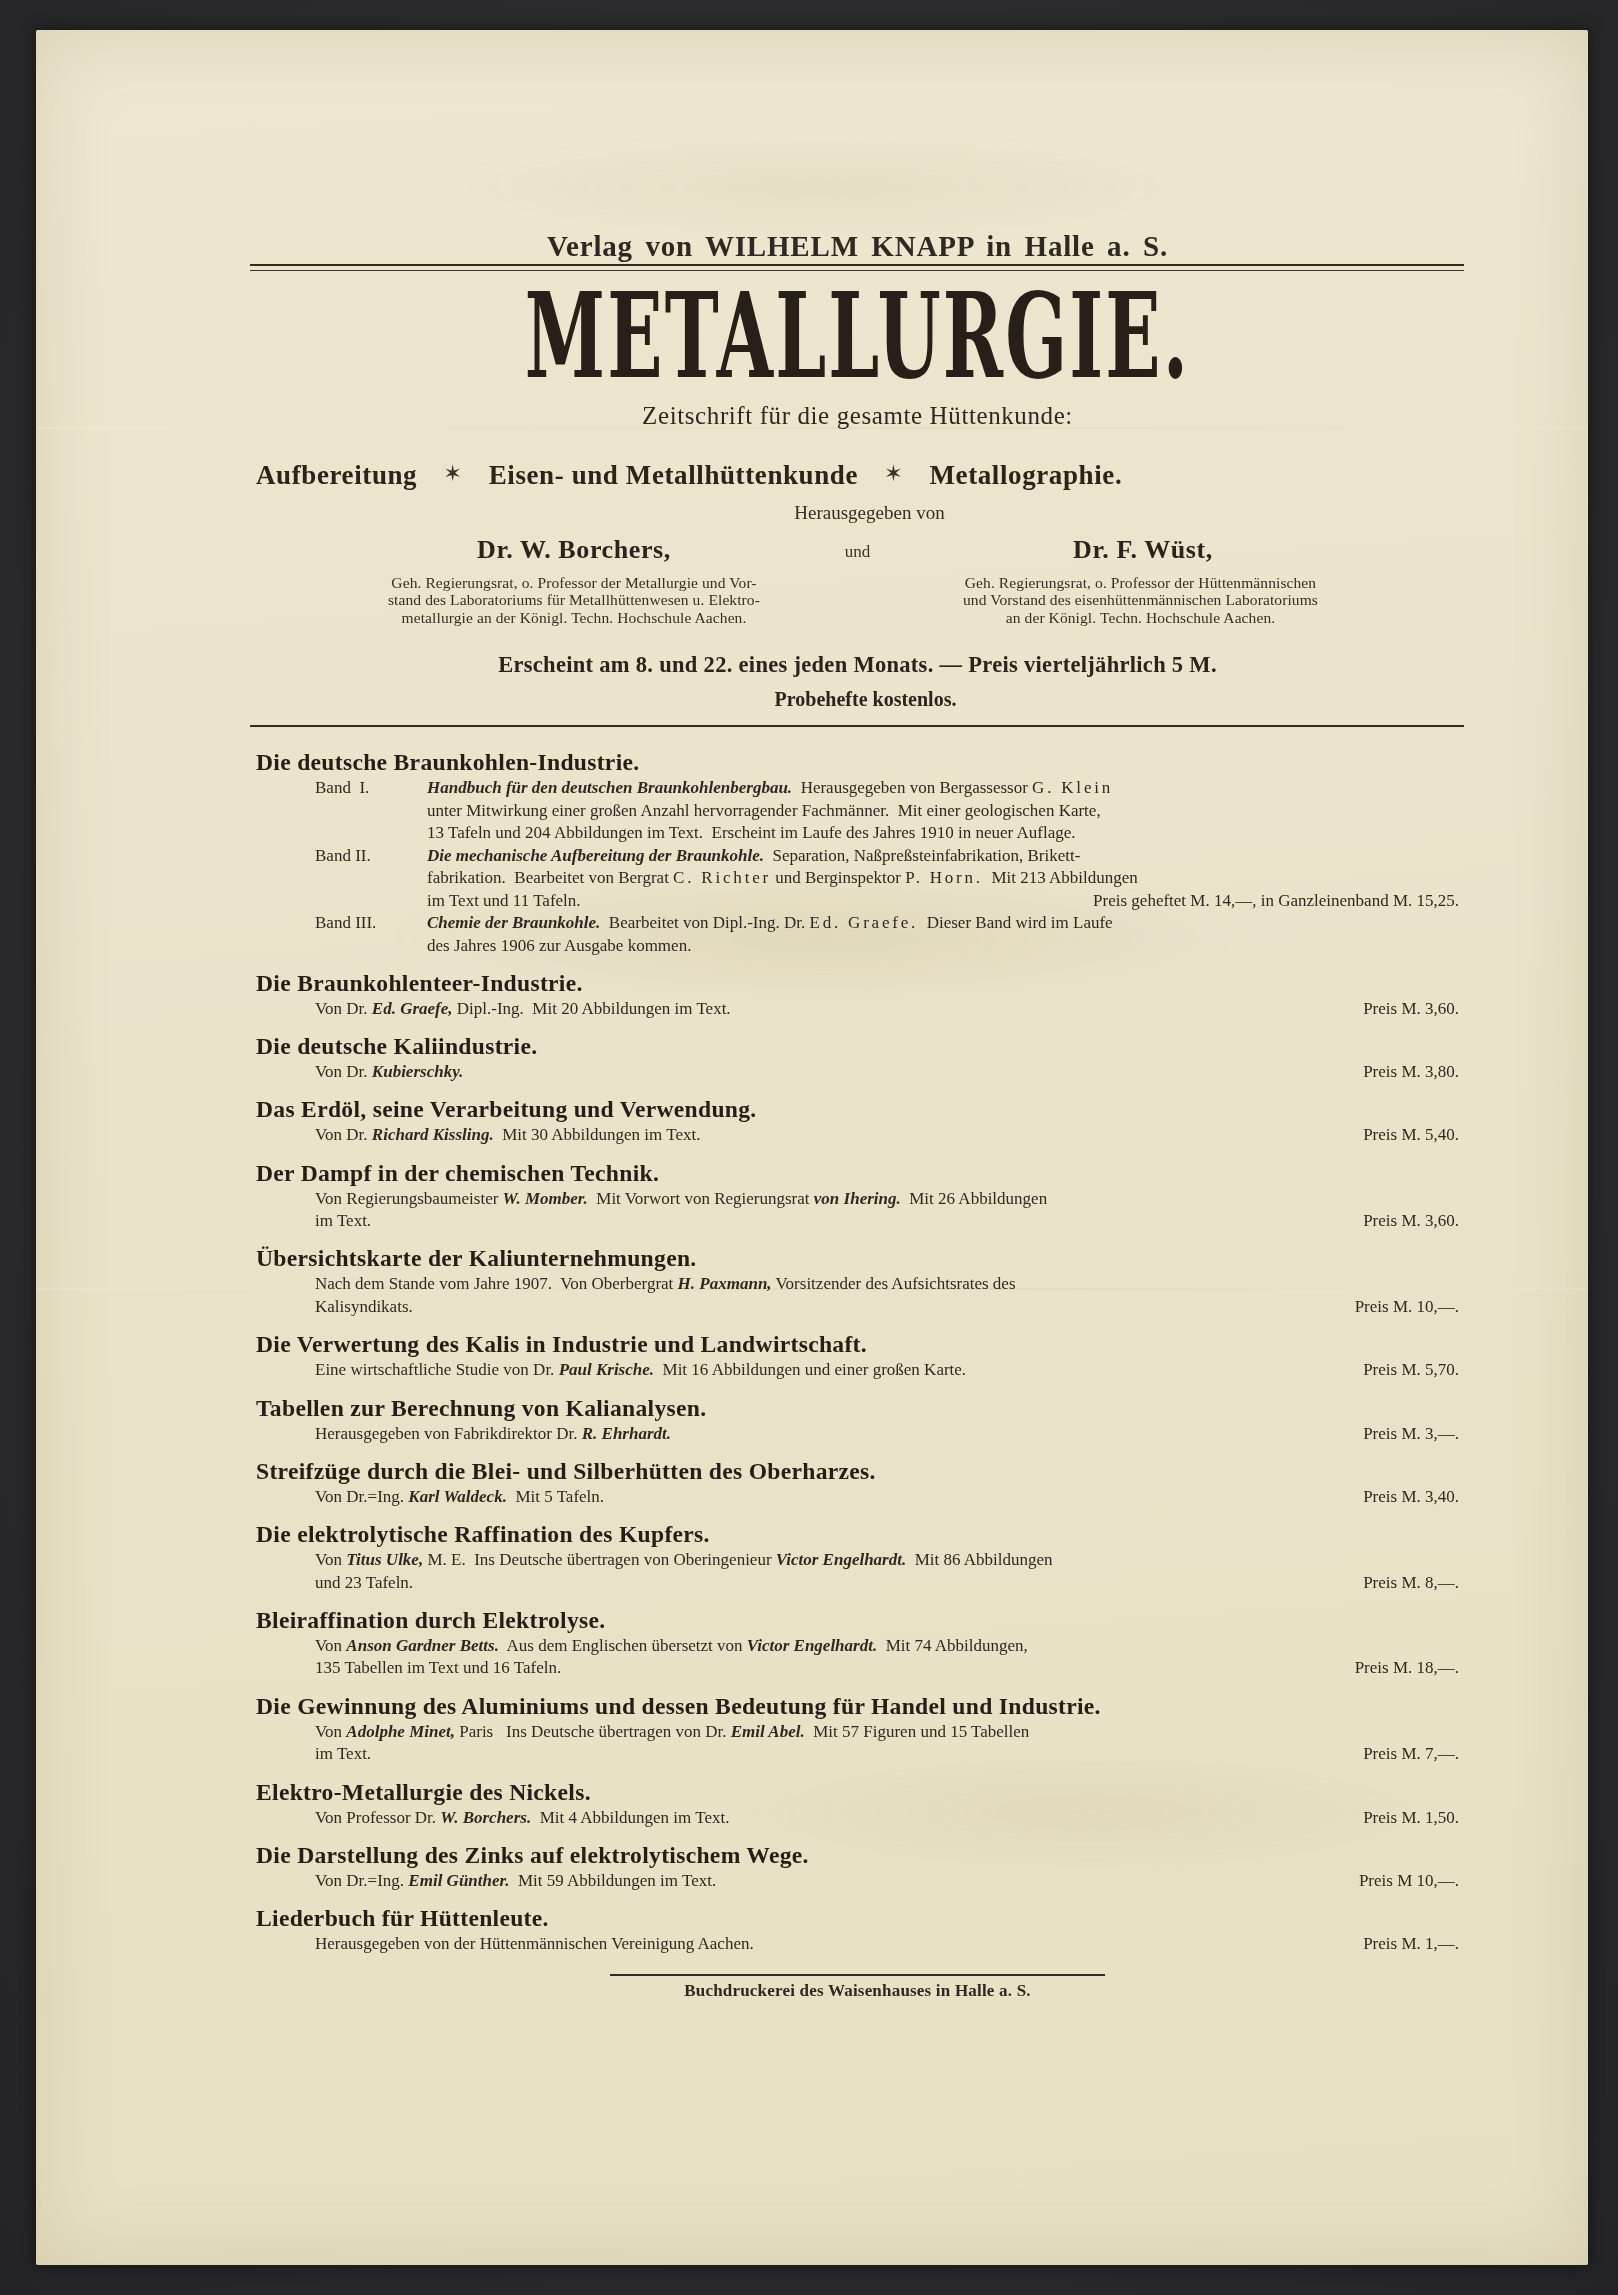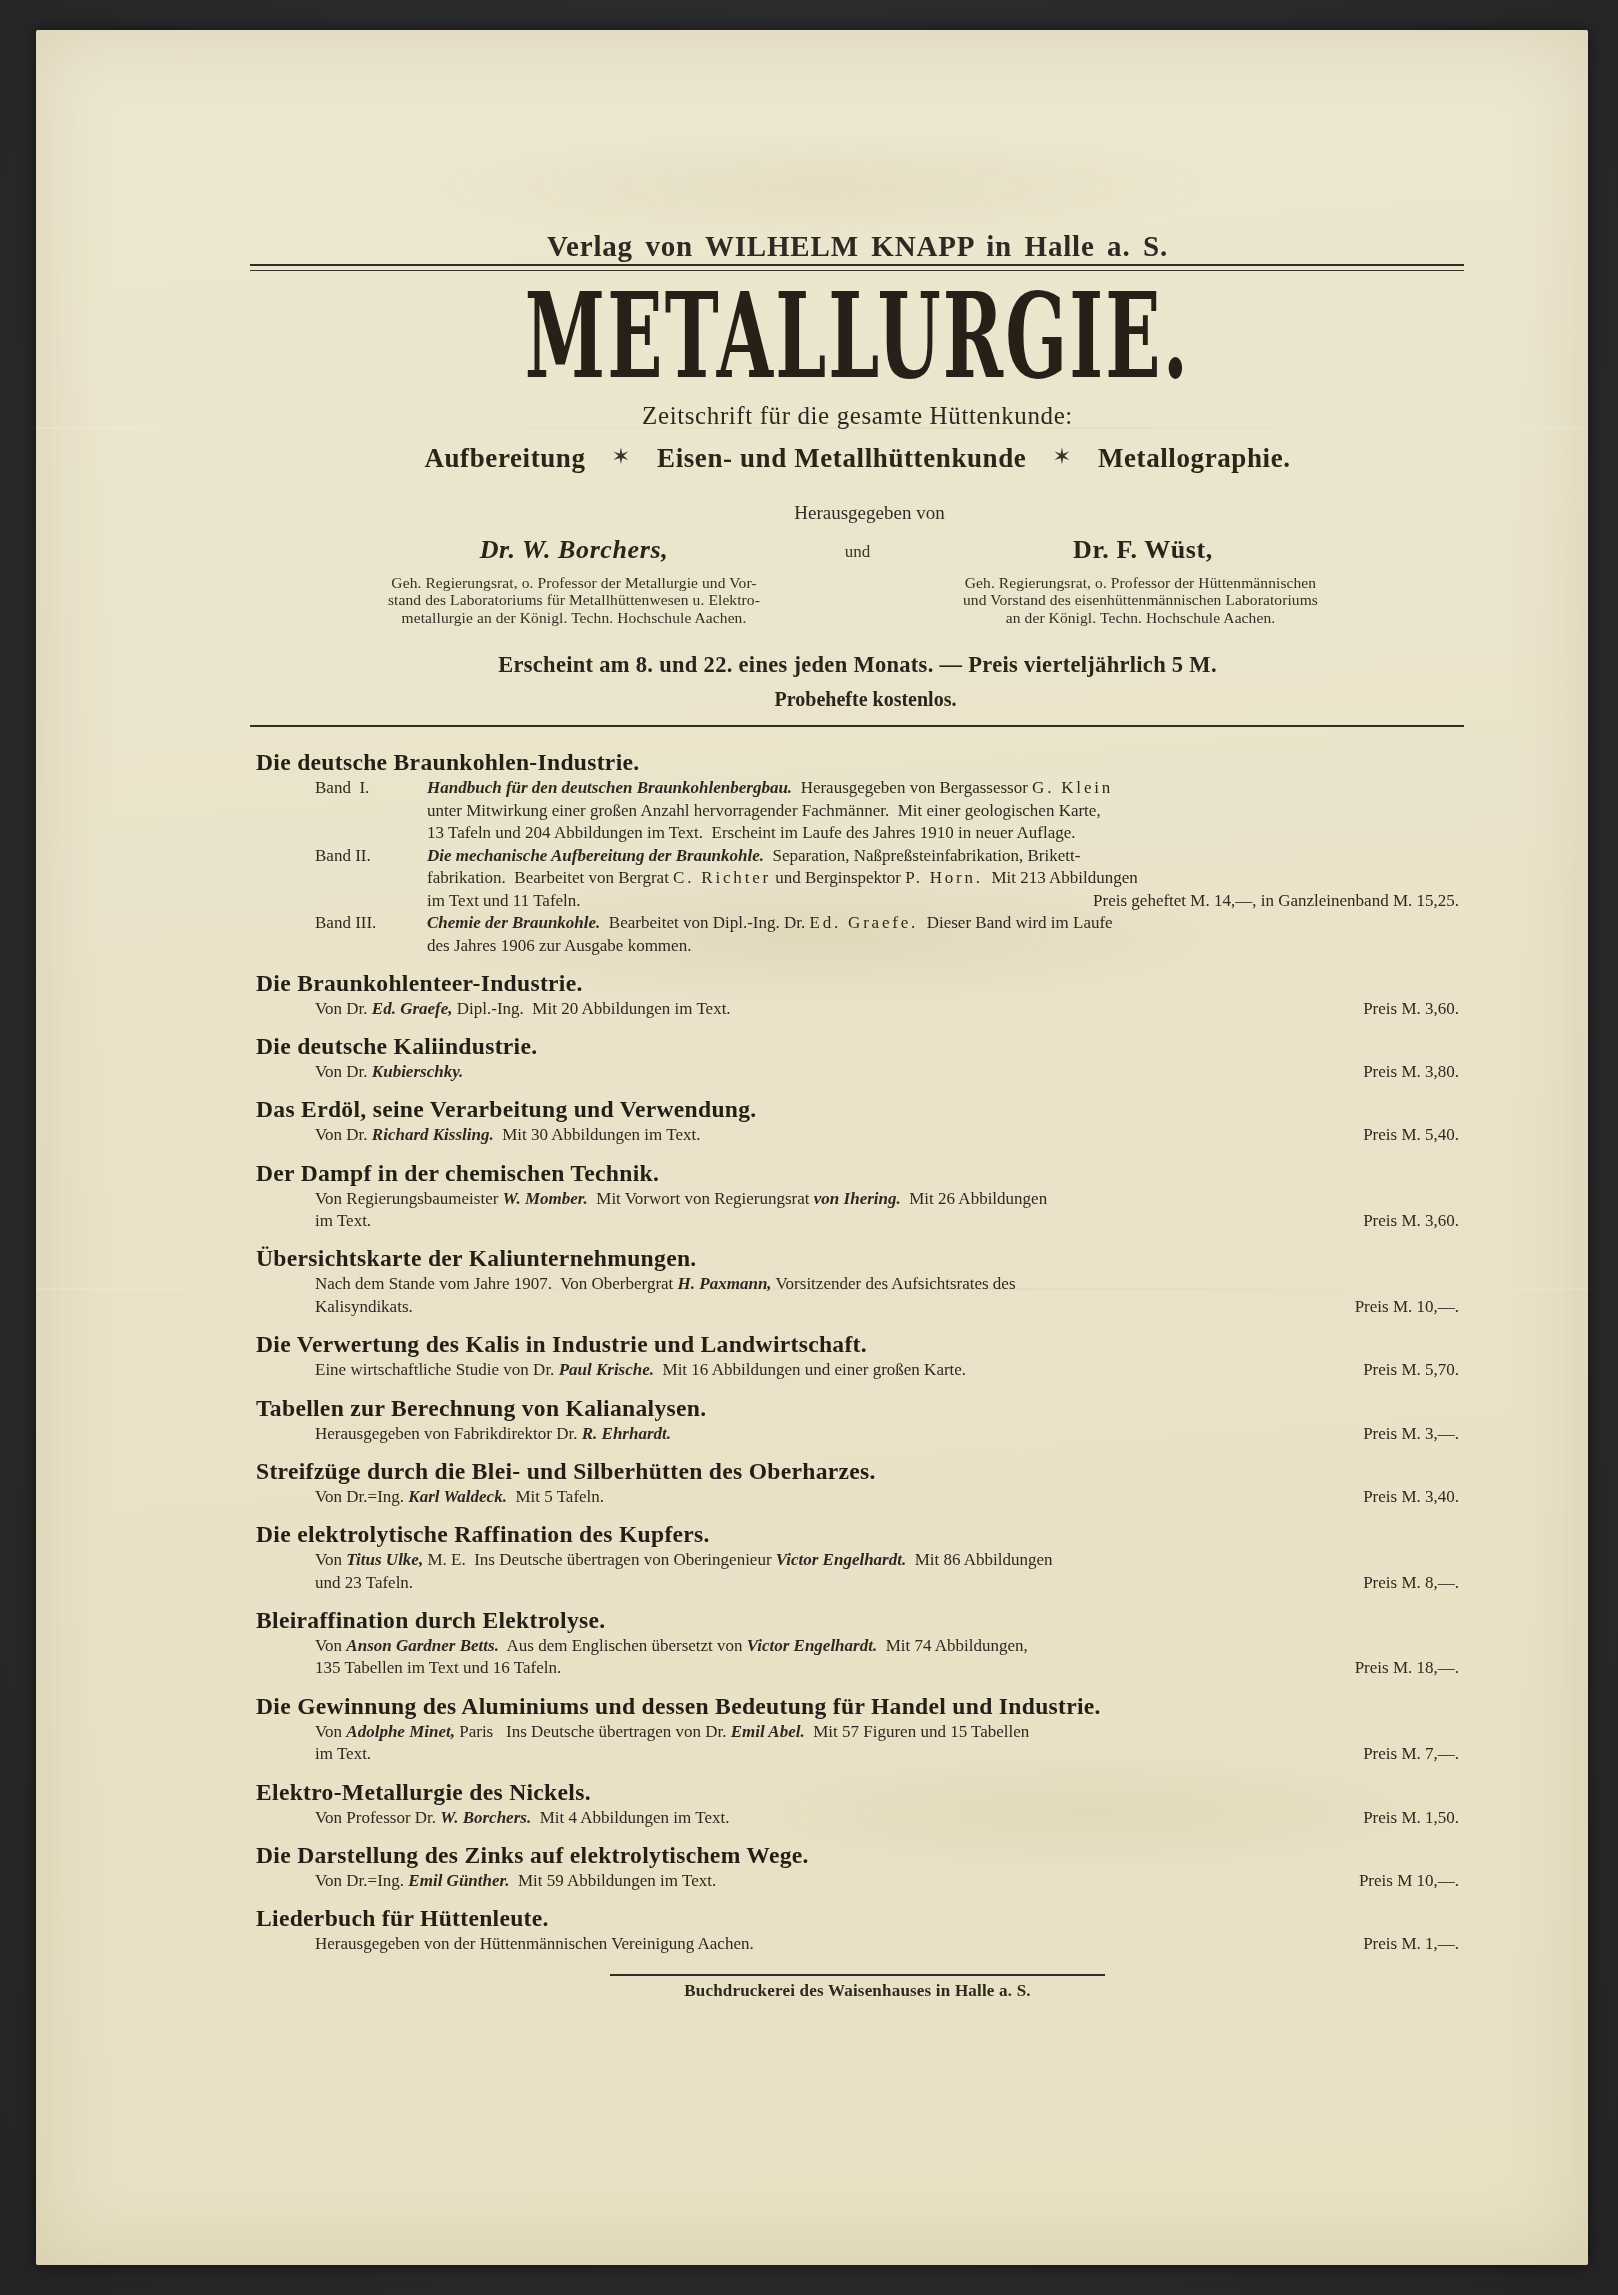--- a/index.html
+++ b/index.html
@@ -15,30 +15,30 @@
   .publisher{position:absolute;top:200px;left:0;width:1203px;text-align:center;
     font-size:29px;font-weight:700;letter-spacing:0.8px;word-spacing:4.5px;color:#2e2922;}
   .rule-double{position:absolute;top:234px;left:-5.6px;width:1214px;height:3.9px;
     border-top:2.2px solid #312b24;border-bottom:1.1px solid #3a342c;}
   .main-title{position:absolute;top:246px;left:0;width:1203px;text-align:center;}
   .main-title .tt{display:inline-block;font-family:"DejaVu Serif","Liberation Serif",serif;
     font-weight:700;font-size:117px;line-height:121px;letter-spacing:3.4px;color:#262019;
     transform:scaleX(.62);transform-origin:50% 0;}
   .subtitle{position:absolute;top:372px;left:0;width:1203px;text-align:center;
     font-size:25px;letter-spacing:0.6px;color:#2e2820;}
-  .fields{position:absolute;top:413px;left:0;width:1203px;text-align:center;
+  .fields{position:absolute;top:430px;left:0;width:1203px;
     font-size:27px;font-weight:700;letter-spacing:0.6px;color:#2b2519;}
   .fields .star{display:inline-block;margin:0 26px;font-weight:400;font-size:22.5px;
     vertical-align:3.4px;color:#3a332a;}
   .editedby{position:absolute;top:472px;left:12px;width:1203px;text-align:center;
     font-size:19px;color:#332d24;}
   .editors{position:absolute;top:505px;left:0;width:1203px;height:34px;}
   .ed-name{position:absolute;top:0;font-size:26px;font-weight:700;letter-spacing:0.6px;
     text-align:center;color:#2b241c;}
-  .ed-left{left:0;width:636px;font-style:italic;}
+  .ed-left{left:0;width:636px;}
   .ed-right{left:571px;width:632px;}
   .conj{position:absolute;top:6.7px;left:0;width:1203px;text-align:center;font-size:17px;color:#3a332a;}
   .affs{position:absolute;top:544px;left:0;width:1203px;}
   .aff{position:absolute;top:0;text-align:center;font-size:15.5px;line-height:17.4px;
     letter-spacing:0.1px;color:#352e24;}
   .aff-left{left:75px;width:486px;}
   .aff-right{left:649px;width:471px;}
   .issue{position:absolute;top:622px;left:0;width:1203px;text-align:center;
     font-size:22.5px;font-weight:700;letter-spacing:0.3px;color:#2b241b;}
   .sample{position:absolute;top:658px;left:8px;width:1203px;text-align:center;

